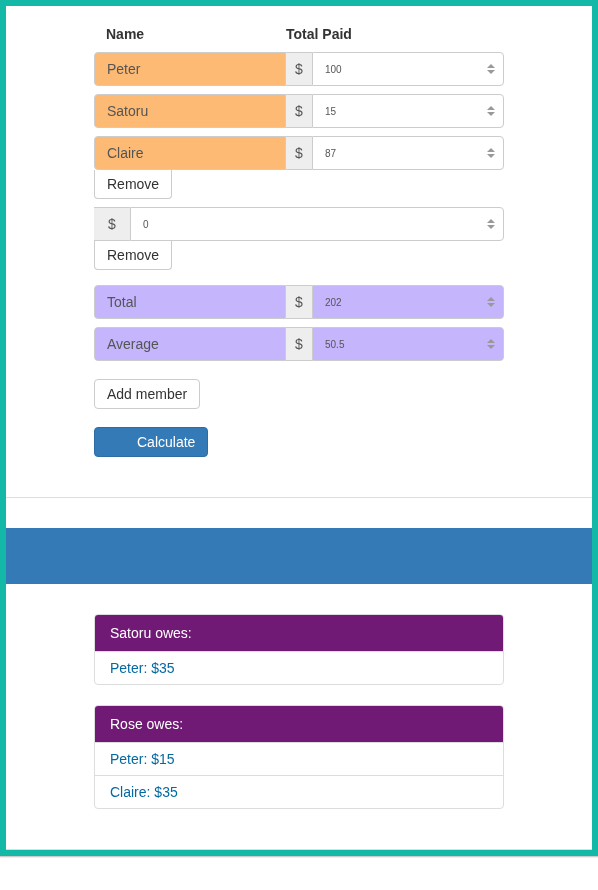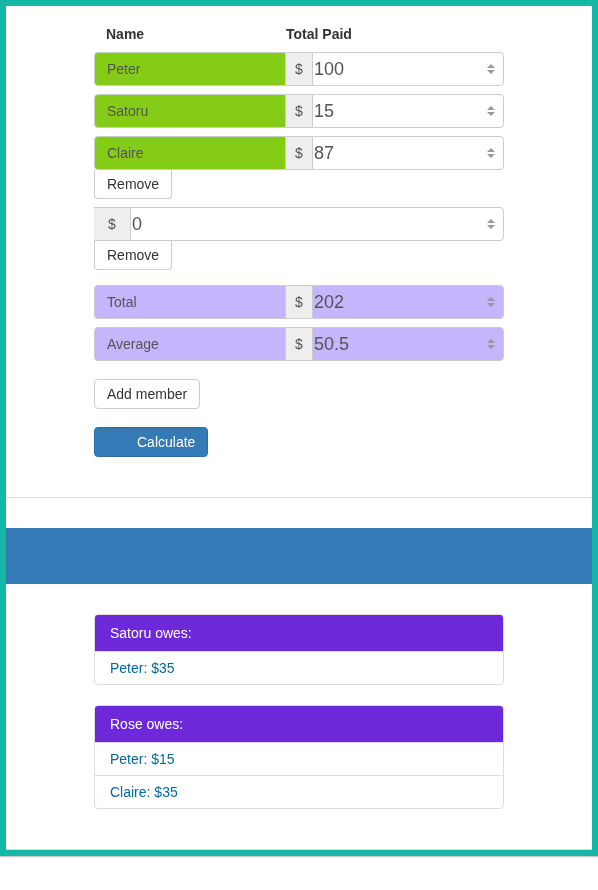--- a/index.html
+++ b/index.html
@@ -38,21 +38,21 @@
       margin-bottom: 8px;
     }
     .name-input {
       width: 192px;
       height: 34px;
       padding: 6px 12px;
       border: 1px solid #ccc;
       border-radius: 4px 0 0 4px;
       font-size: 14px;
       color: #555;
-      background: #84cc16;
+      background: #fdba74;
     }
     .name-input.readonly {
       background: #c4b5fd;
       color: #555;
     }
     .dollar-addon {
       width: 36px;
       height: 34px;
       display: flex;
       align-items: center;
@@ -61,24 +61,24 @@
       border-top: 1px solid #ccc;
       border-bottom: 1px solid #ccc;
       border-left: none;
       color: #555;
       font-size: 14px;
     }
     .amount-input {
       flex: 1;
       width: 192px;
       height: 34px;
-      padding: 6px 1px;
+      padding: 6px 12px;
       border: 1px solid #ccc;
       border-radius: 0 4px 4px 0;
-      font-size: 18px;
+      font-size: 10px;
       color: #555;
       background: #fff;
       position: relative;
     }
     .amount-input.readonly {
       background: #c4b5fd;
       color: #555;
     }
     .amount-wrapper {
       position: relative;
@@ -161,21 +161,21 @@
       padding: 30px 88px 20px 88px;
       border-bottom: 1px solid #ddd;
     }
     .panel {
       border: 1px solid #ddd;
       border-radius: 4px;
       margin-bottom: 20px;
       overflow: hidden;
     }
     .panel-heading {
-      background: #6d28d9;
+      background: #701a75;
       color: #fff;
       padding: 10px 15px;
       font-size: 14px;
     }
     .panel-body-item {
       padding: 8px 15px;
       color: #0369a1;
       font-size: 14px;
       border-top: 1px solid #ddd;
     }

